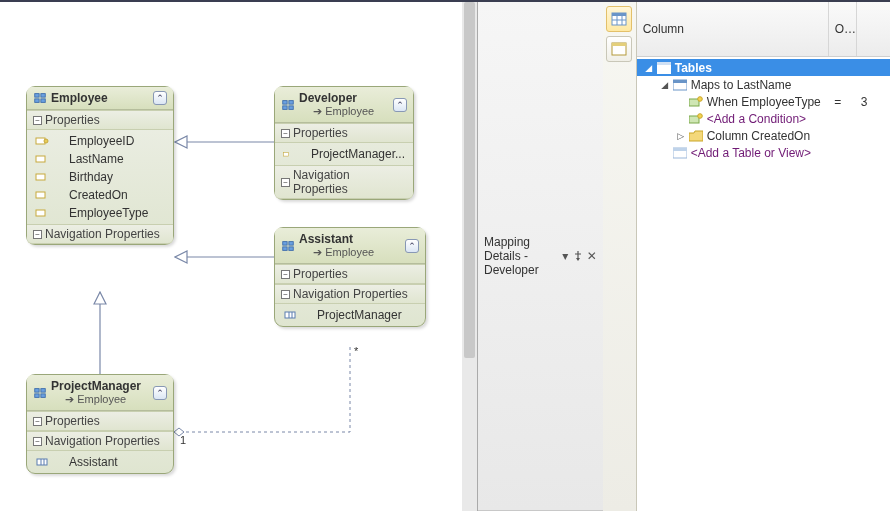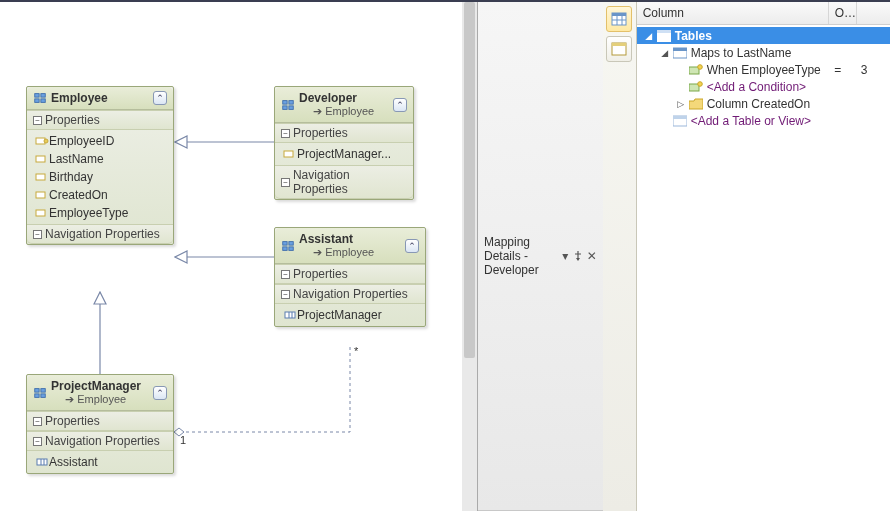--- a/index.html
+++ b/index.html
@@ -11,21 +11,21 @@
   .canvas-area { flex: 0 0 478px; position: relative; background: #fff; border-right: 1px solid #aaa; }
   .canvas-inner { position: absolute; inset: 0; }
   .vscroll { position: absolute; right: 0; top: 0; bottom: 0; width: 15px; background: #e9e9e9; }
   .vscroll .thumb { position: absolute; top: 0; height: 70%; left: 2px; right: 2px; background: #c8c8c8; border-radius: 2px; }
   
   
   .entity {
     position: absolute;
     background: linear-gradient(#eef0e8, #dfe5d0);
     border: 1px solid #9aa779;
-    border-radius: 2px;
+    border-radius: 9px;
     box-shadow: 2px 2px 3px rgba(0,0,0,.15);
     min-width: 140px;
   }
   .entity-header {
     background: linear-gradient(#e9edd9, #d7dfbd);
     border-bottom: 1px solid #b5bd9c;
     border-radius: 5px 5px 0 0;
     padding: 4px 6px;
     display: flex;
     align-items: center;
@@ -47,21 +47,21 @@
     padding: 2px 6px;
     color: #444;
     display: flex;
     align-items: center;
     gap: 3px;
   }
   .section-hdr .toggler {
     width: 9px; height: 9px; border: 1px solid #777; font-size: 8px; line-height: 7px; text-align: center; background: #fff; color:#444;
   }
   .prop-list { padding: 2px 0; }
-  .prop-item { padding: 2px 8px; display: flex; align-items: center; gap: 0; color: #333; }
+  .prop-item { padding: 2px 8px; display: flex; align-items: center; gap: 20px; color: #333; }
   .prop-item .picon { width: 14px; height: 12px; display: inline-flex; align-items: center; justify-content: center; }
   
   svg.conn { position: absolute; top: 0; left: 0; pointer-events: none; }
 
   
   .right-panel { flex: 1; display: flex; flex-direction: row; background: #fff; }
   .panel-title {
     background: linear-gradient(#f6f6f6, #e8e8e8);
     border-bottom: 1px solid #c8c8c8;
     padding: 2px 6px;
@@ -79,21 +79,21 @@
   .panel-left-tabs .tabbtn {
     width: 26px; height: 26px; border: 1px solid #c9c7b8; background: linear-gradient(#fff,#f0efe7);
     border-radius: 3px; display: flex; align-items: center; justify-content: center; cursor: pointer;
   }
   .panel-left-tabs .tabbtn.active { border-color: #e3c06a; background: linear-gradient(#fff6d8,#ffe9a4); }
   .panel-grid { flex: 1; display: flex; flex-direction: column; }
   .grid-headers {
     display: flex; background: linear-gradient(#fafafa,#ececec); border-bottom: 1px solid #cfcfcf;
     color: #333; font-size: 12px;
   }
-  .grid-headers > div { padding: 4px 6px; border-right: 1px solid #d6d6d6; }
+  .grid-headers > div { padding: 20px 6px; border-right: 1px solid #d6d6d6; }
   .col-a { flex: 0 0 192px; }
   .col-b { flex: 0 0 28px; overflow: hidden; text-overflow: ellipsis; white-space: nowrap; }
   .col-c { flex: 1; }
   .tree { padding: 2px 0; font-size: 12px; color: #333; }
   .tree-row { display: flex; align-items: center; height: 17px; padding: 0 4px; gap: 3px; white-space: nowrap; }
   .tree-row.selected { background: #3a8ee6; color: #fff; }
   .tree-row .indent0 { width: 0; }
   .tree-row .indent1 { width: 16px; }
   .tree-row .indent2 { width: 32px; }
   .tree-row .exp { width: 10px; height: 10px; font-size: 9px; color: #555; display: inline-flex; align-items:center; justify-content:center; }

